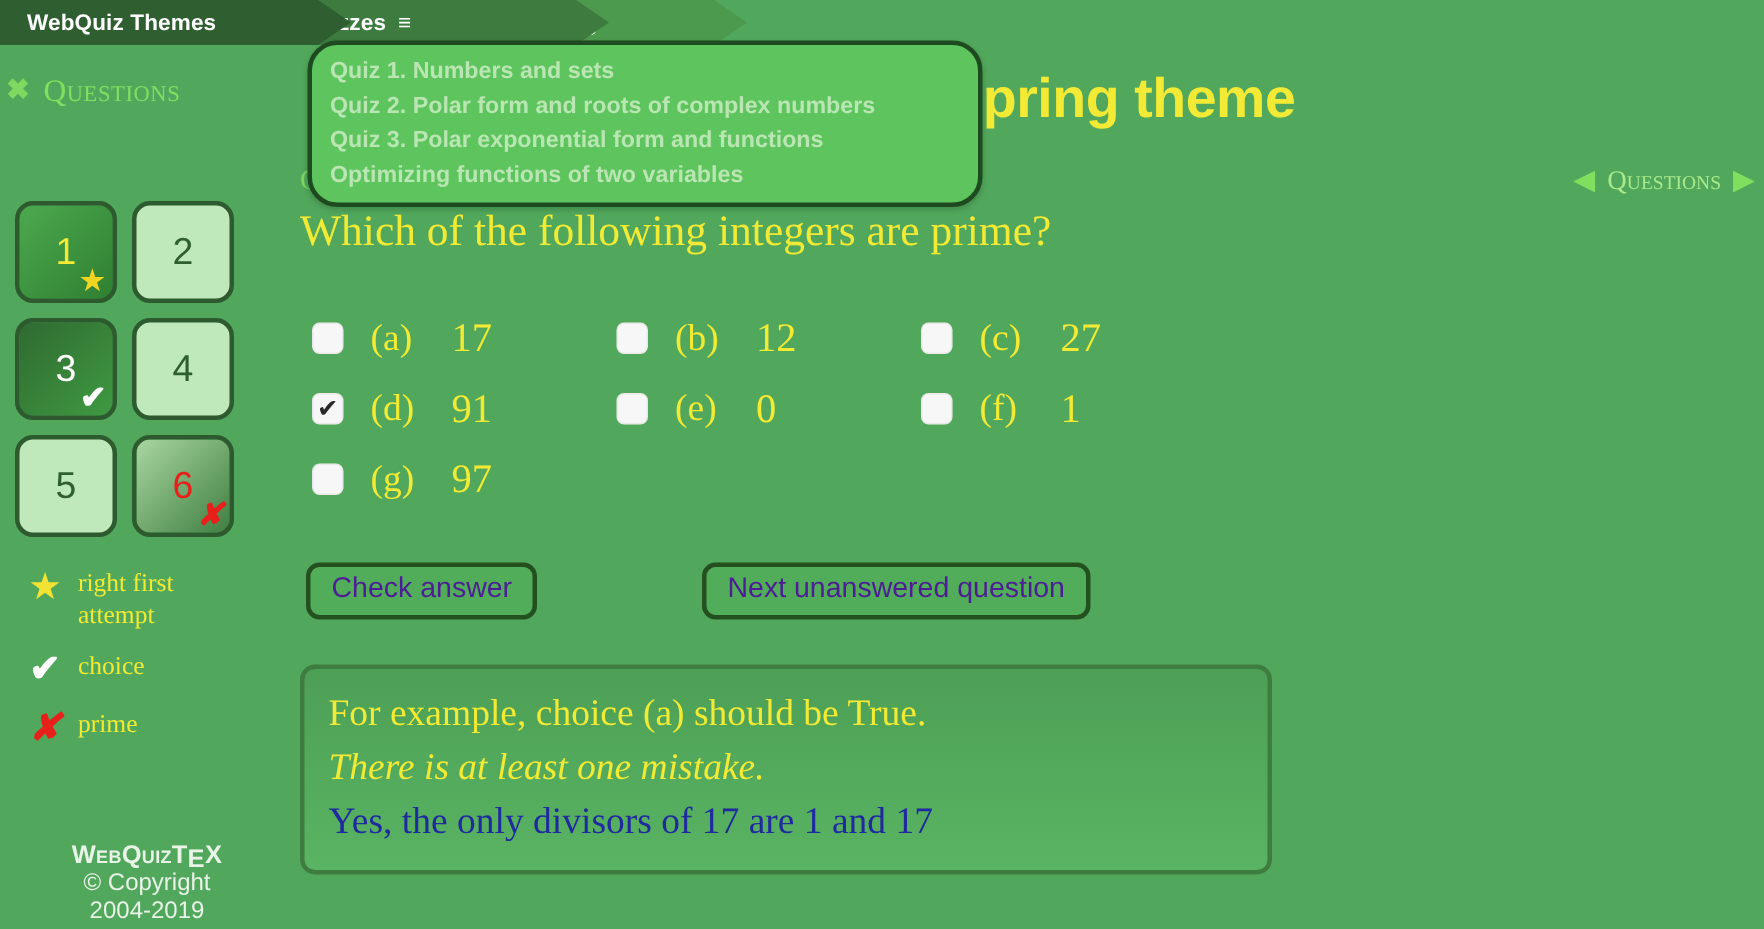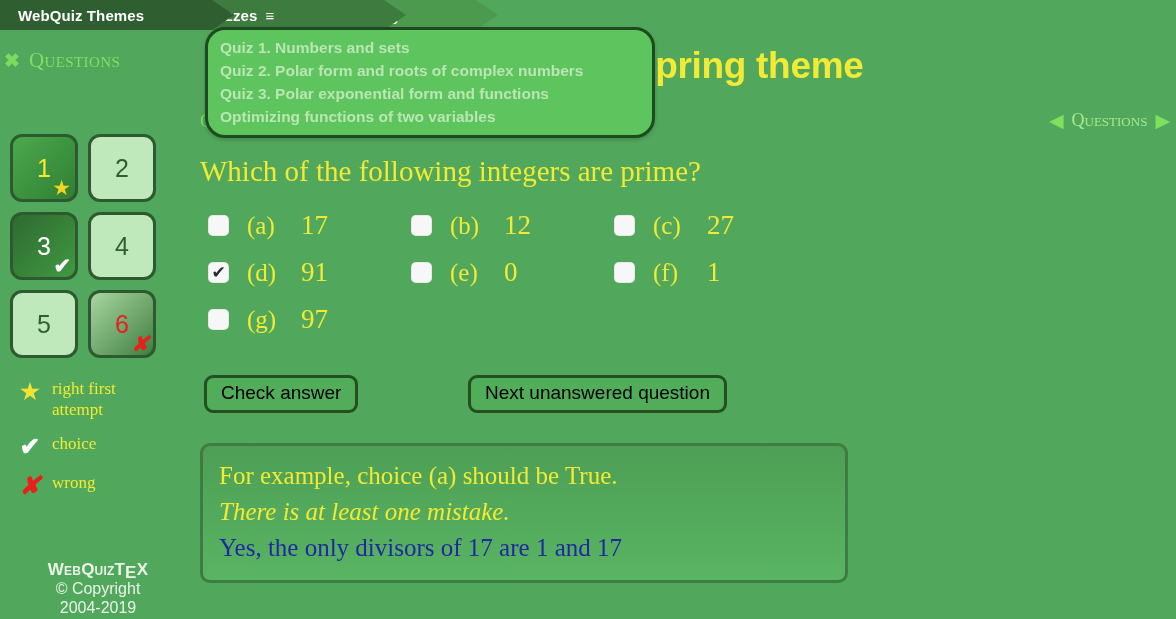--- a/index.html
+++ b/index.html
@@ -262,21 +262,21 @@
     top: 110px;
     color: #7fd85f;
     font-size: 19px;
     font-variant: small-caps;
     font-family: "Liberation Serif", serif;
     z-index: 6;
   }
   .question-text {
     position: absolute;
     left: 200px;
-    top: 155px;
+    top: 138px;
     color: #f2ea34;
     font-family: "Liberation Serif", serif;
     font-size: 29px;
     white-space: nowrap;
     z-index: 6;
   }
 
   
   .answers {
     position: absolute;
@@ -330,21 +330,21 @@
     left: 204px;
     top: 375px;
     z-index: 6;
   }
   .act-btn {
     position: absolute;
     top: 0;
     background: #51ad59;
     border: 3px solid #24501f;
     border-radius: 9px;
-    color: #000000;
+    color: #4c1d95;
     font-size: 19px;
     font-family: "Liberation Sans", sans-serif;
     padding: 4px 14px 6px 14px;
     white-space: nowrap;
     box-sizing: border-box;
   }
   .act-check { left: 0; }
   .act-next { left: 264px; }
 
   
@@ -428,21 +428,21 @@
   <div class="legend-row">
     <span class="legend-sym sym-star">★</span>
     <span class="legend-text">right first attempt</span>
   </div>
   <div class="legend-row">
     <span class="legend-sym sym-check">✔</span>
     <span class="legend-text">choice</span>
   </div>
   <div class="legend-row">
     <span class="legend-sym sym-cross">✘</span>
-    <span class="legend-text">wrong</span>
+    <span class="legend-text">prime</span>
   </div>
 </div>
 
 <div class="footer">
   <div class="wqtex"><span>WebQuiz</span><span>T</span><span class="e-low">e</span><span>X</span></div>
   <div>© Copyright</div>
   <div>2004-2019</div>
 </div>
 
 <div class="right-nav">

